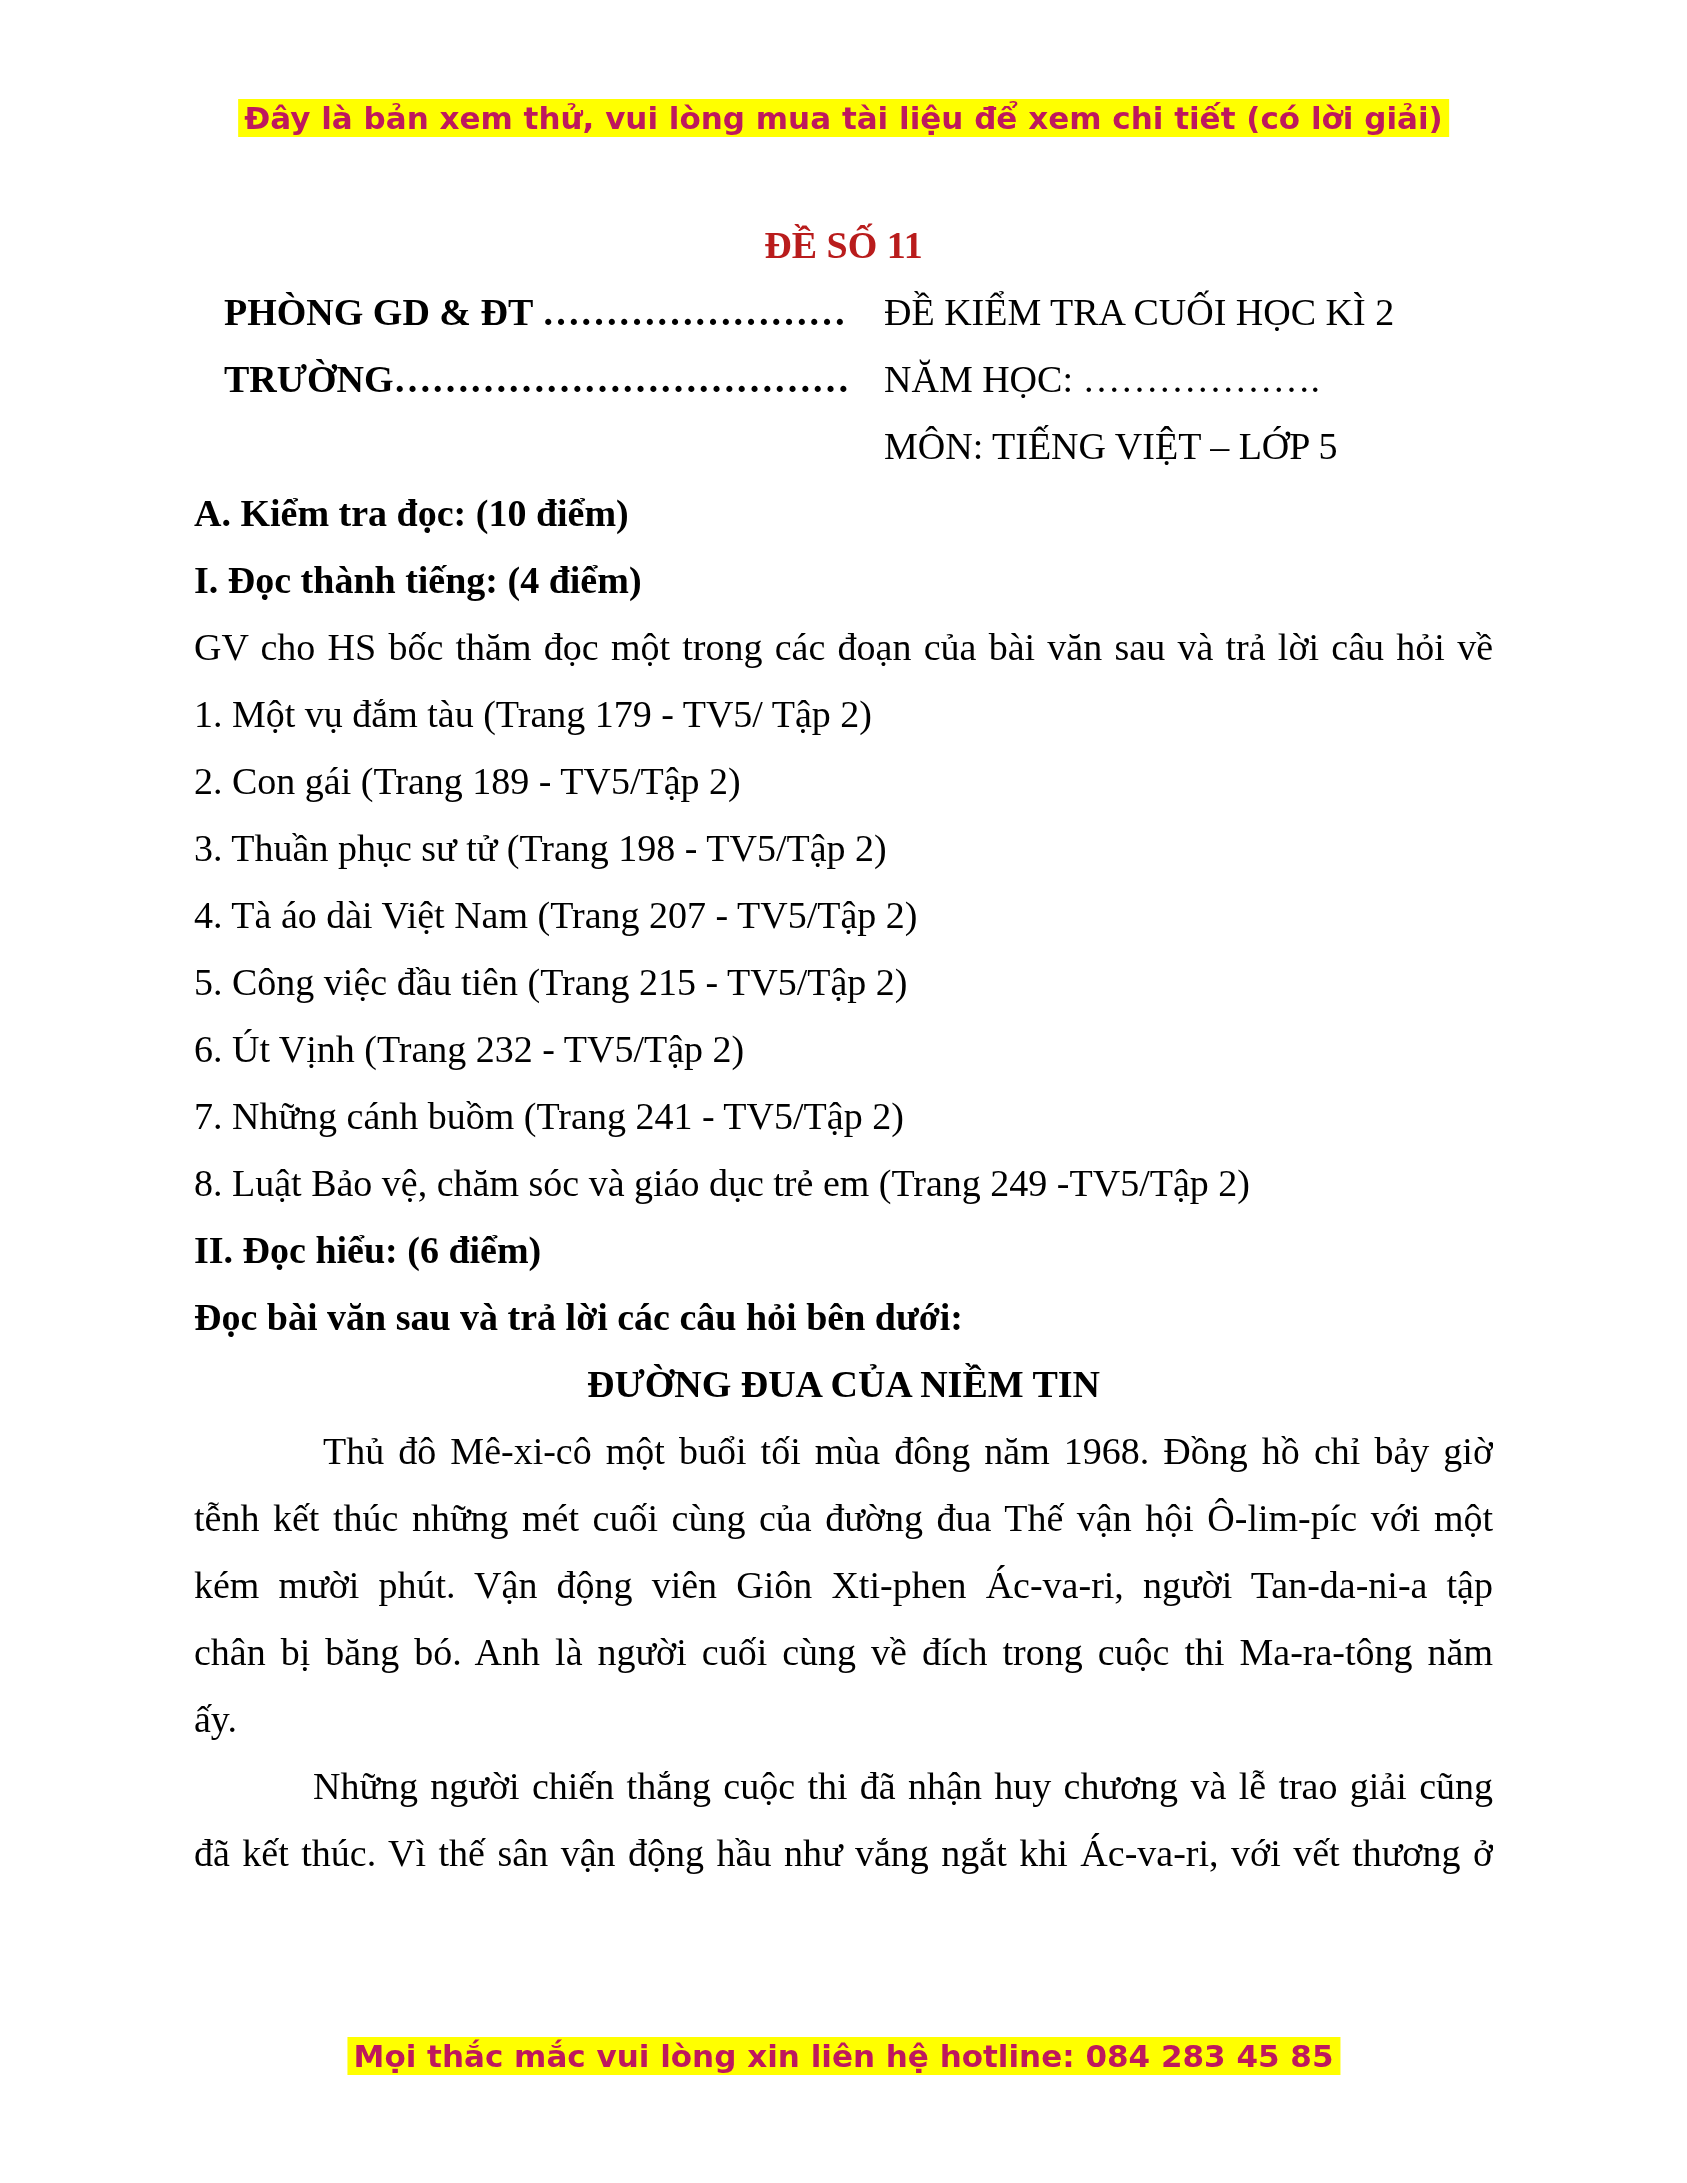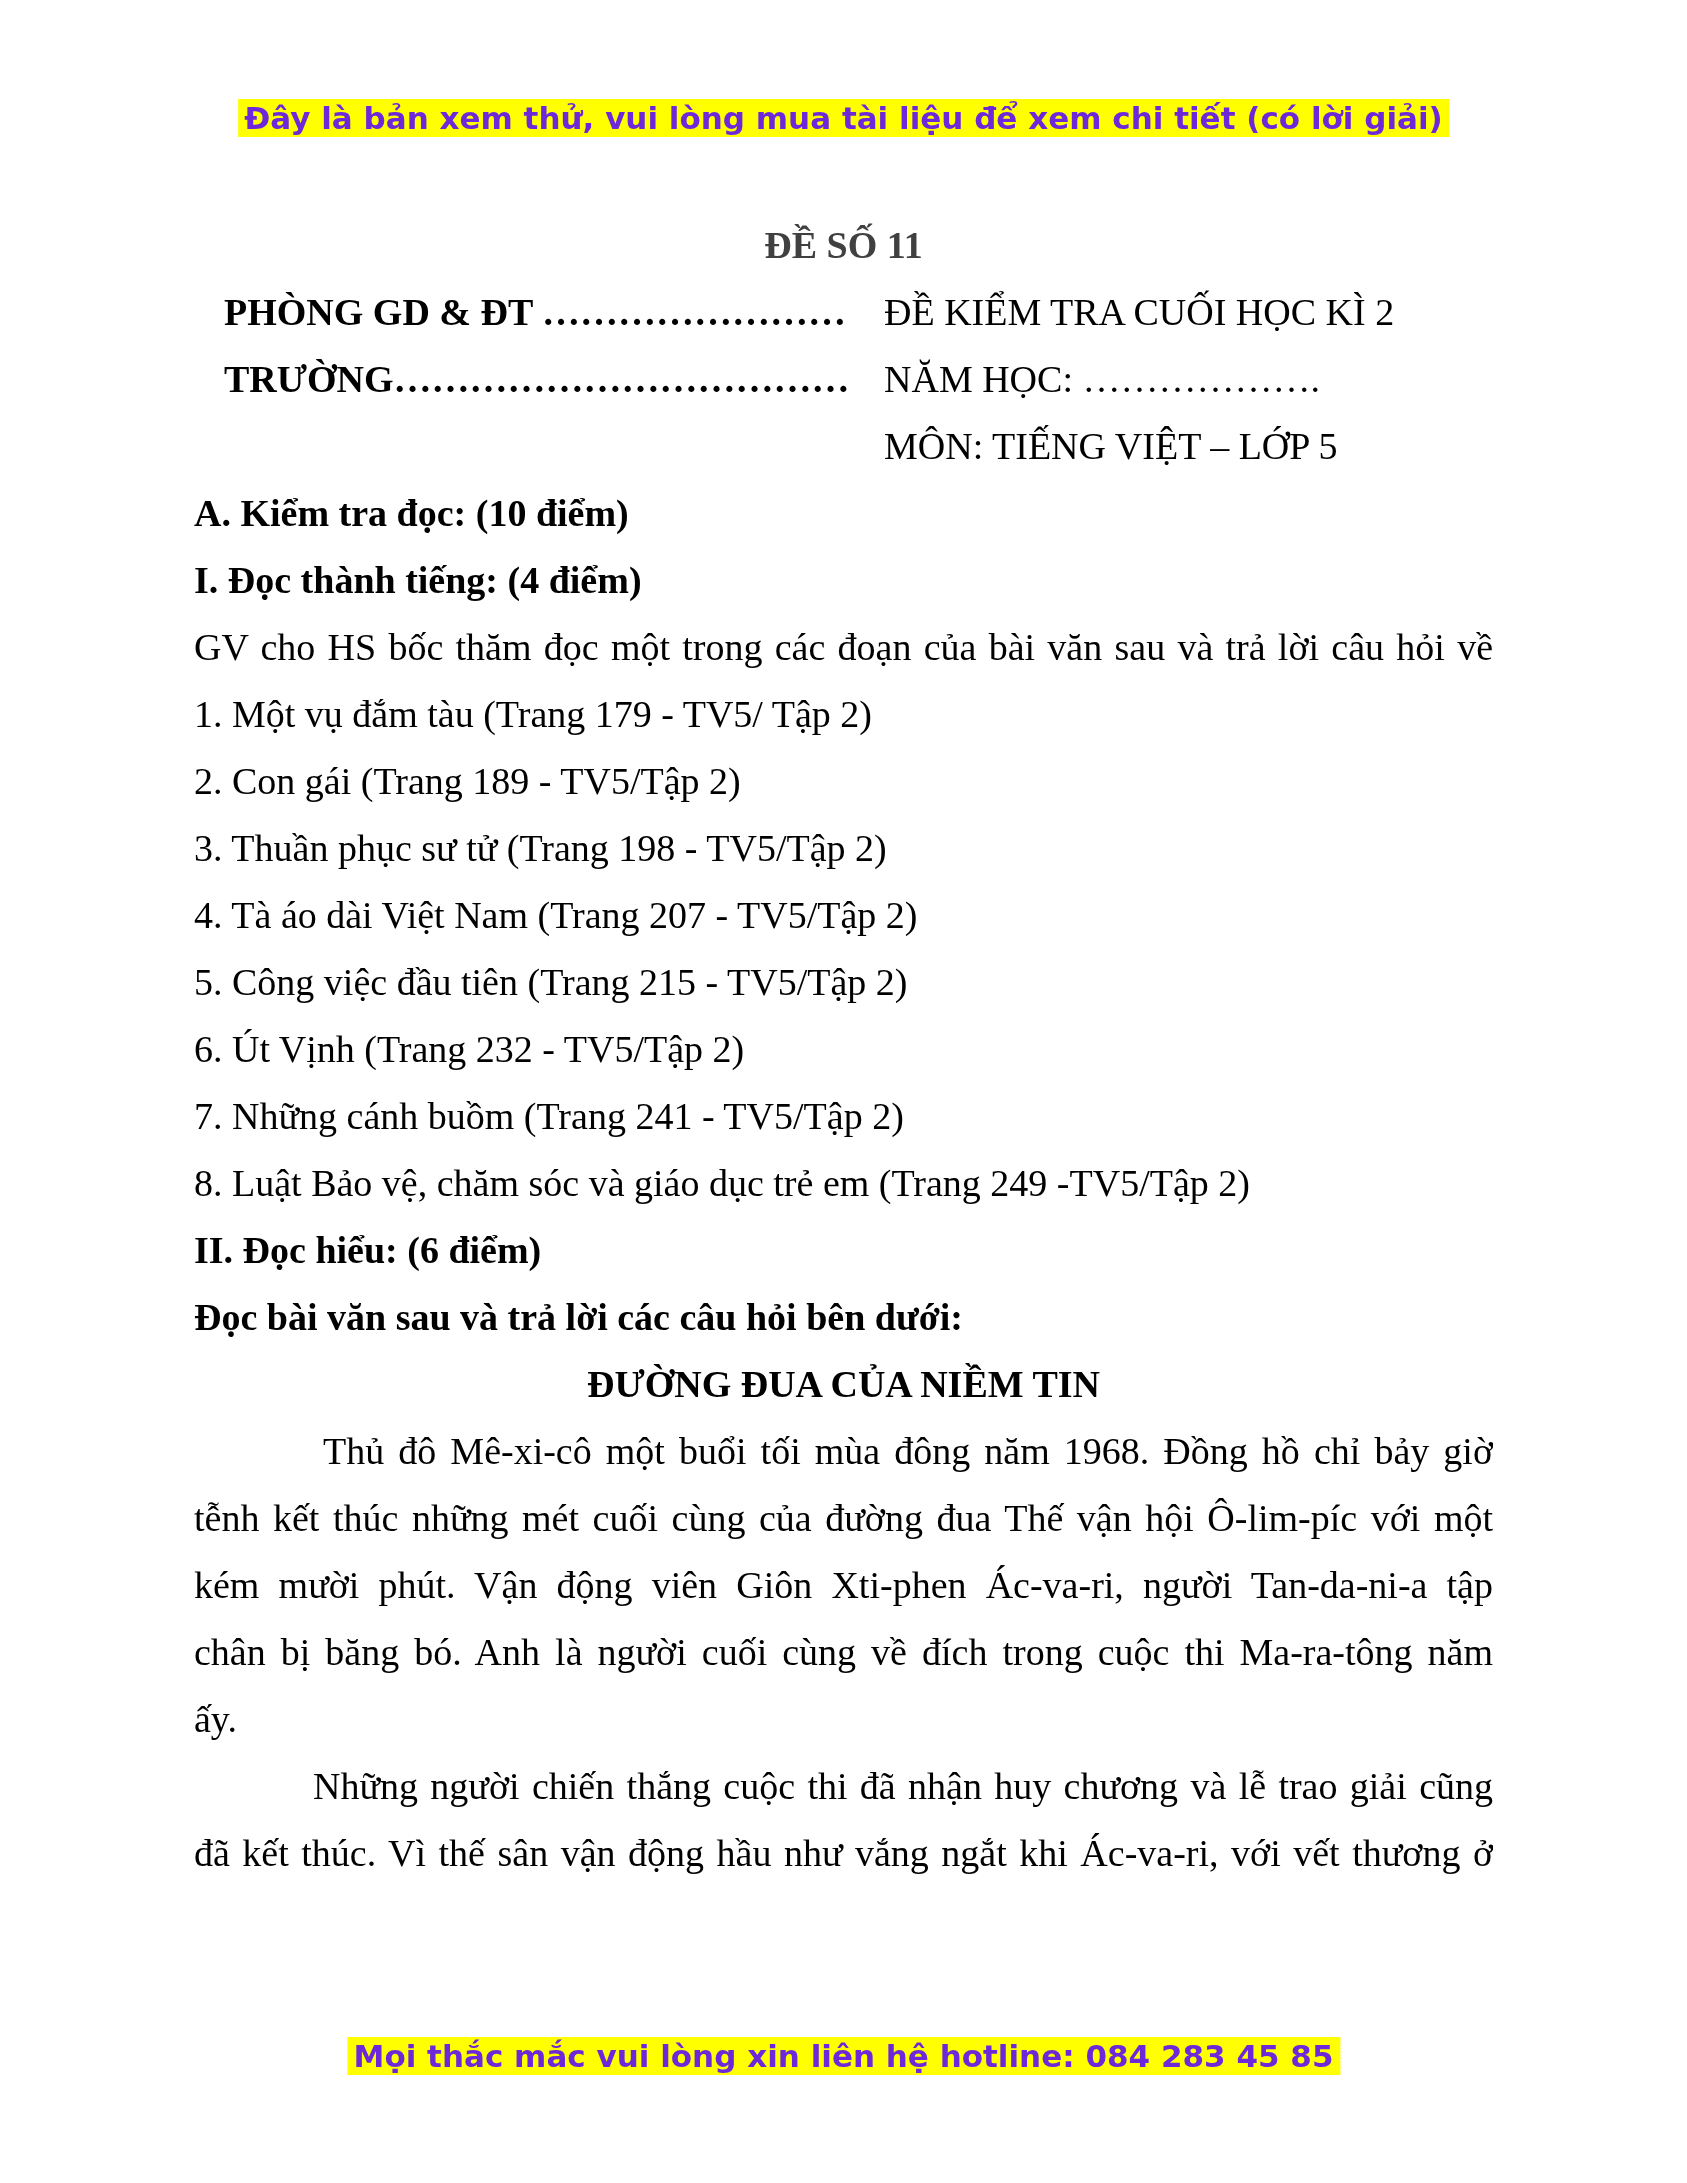--- a/index.html
+++ b/index.html
@@ -9,21 +9,21 @@
     width:1687px; height:2183px;
     font-family:"Liberation Serif", serif;
     font-size:38px;
     color:#000000;
     overflow:hidden;
   }
   .banner {
     position:absolute;
     left:50%; transform:translateX(-50%);
     background:#ffff00;
-    color:#6d28d9;
+    color:#be185d;
     font-family:"DejaVu Sans", sans-serif;
     font-weight:bold;
     font-size:31px;
     line-height:38px;
     height:38px;
     white-space:nowrap;
     padding:0 6.6px;
     text-align:right;
   }
   .top-banner { top:99px; }
@@ -41,21 +41,21 @@
   .jline {
     height:67px;
     line-height:67px;
     white-space:normal;
     text-align:justify;
     text-align-last:justify;
     overflow:hidden;
   }
   .bold   { font-weight:bold; }
   .center { text-align:center; white-space:nowrap; }
-  .red    { color:#404040; }
+  .red    { color:#b91c1c; }
   .hrow   { position:relative; height:67px; line-height:67px; white-space:nowrap; }
   .hleft  { position:absolute; left:30px; top:0; font-weight:bold; }
   .hright { position:absolute; left:690px; top:0; font-weight:normal; }
   .indent-p1 { padding-left:129px; }
   .indent-p2 { padding-left:119px; }
 </style>
 </head>
 <body>
 
 <div class="banner top-banner">Đây là bản xem thử, vui lòng mua tài liệu để xem chi tiết (có lời giải)</div>

